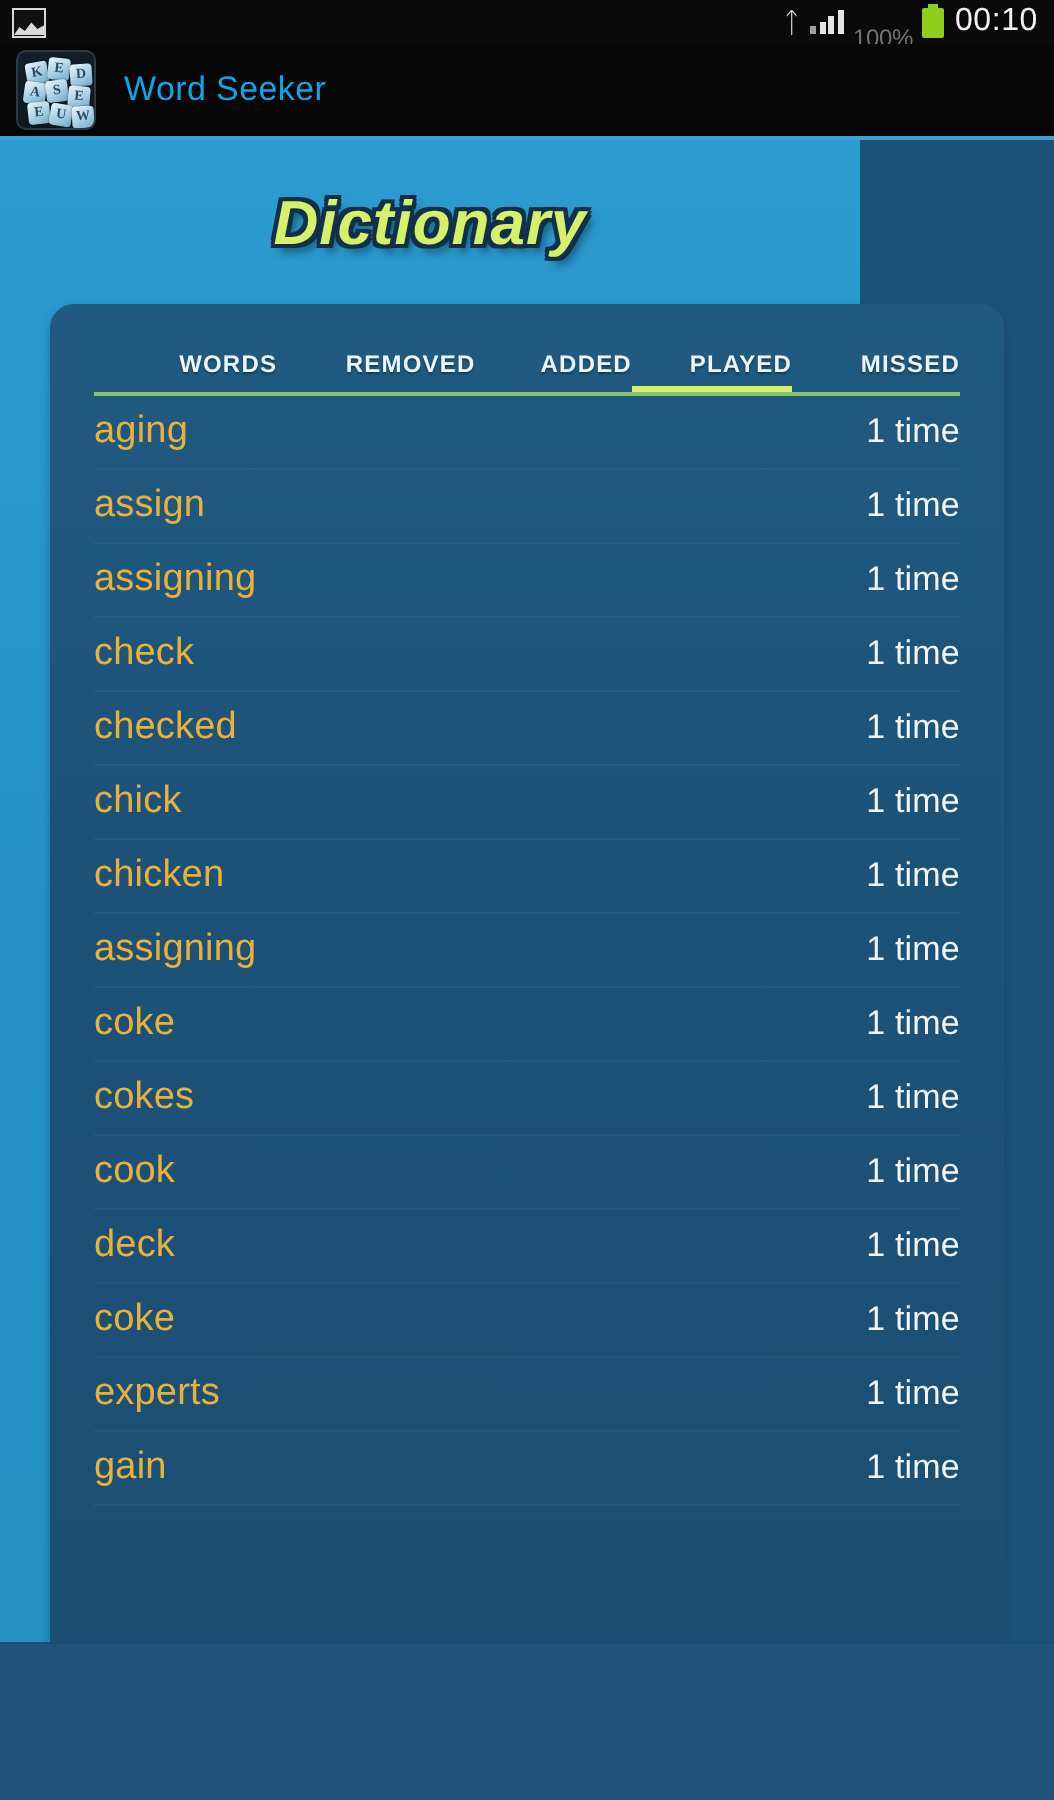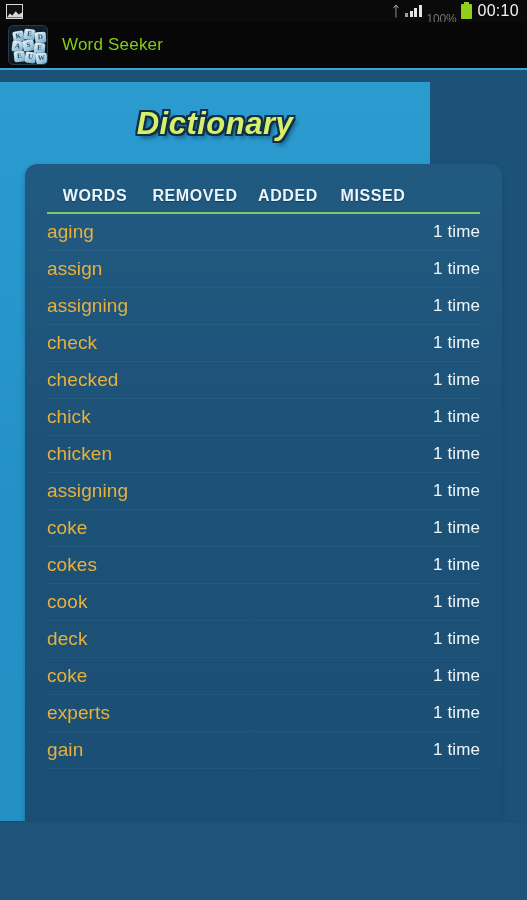--- a/index.html
+++ b/index.html
@@ -62,25 +62,25 @@
     border:1px solid #2a3a47;
     position:relative; overflow:hidden; flex:none;
   }
   .app-icon span {
     position:absolute; width:11px; height:11px; border-radius:2px;
     background:linear-gradient(150deg,#eaf4fa 0%,#a9cfe4 55%,#6ea8c8 100%);
     color:#2c4c63; font-size:7px; line-height:11px; text-align:center;
     font-family:"Liberation Serif", serif; font-weight:bold;
     box-shadow:0 0 1px rgba(0,0,0,.6);
   }
-  .app-title { color:#84cc16; font-size:17px; margin-left:14px; letter-spacing:0.2px; }
+  .app-title { color:#0ea5e9; font-size:17px; margin-left:14px; letter-spacing:0.2px; }
 
   
   .page {
-    position:absolute; top:82px; left:0; width:430px; height:751px;
+    position:absolute; top:70px; left:0; width:430px; height:751px;
     background:linear-gradient(180deg,#2b9bd0 0%,#2391c6 55%,#2490c4 100%);
   }
   .bottom-band {
     position:absolute; top:821px; left:0; width:527px; height:79px;
     background:#20537a;
     border-top:1px solid #1d4d72;
   }
 
   .page-title {
     margin-top:24px; text-align:center;
@@ -102,22 +102,22 @@
     overflow:hidden;
   }
 
   
   .tabs {
     display:flex; align-items:flex-end;
     padding:23px 22px 0 22px;
     position:relative;
   }
   .tab {
-    color:#eaf6fb; font-size:16px; font-weight:bold; letter-spacing:0.6px;
-    padding:0 0 9px 0; text-align:center; position:relative;
+    color:#eaf6fb; font-size:12px; font-weight:bold; letter-spacing:0.6px;
+    padding:0 0 9px 0; text-align:right; position:relative;
     text-shadow:0 1px 1px rgba(0,0,0,.35);
   }
   .tab.t-words   { width:96px; }
   .tab.t-added   { width:82px; }
   .tab.t-removed { width:104px; }
   .tab.t-played  { width:84px; }
   .tab.t-missed  { width:88px; }
   .tab.selected::after {
     content:""; position:absolute; left:0; right:0; bottom:0;
     height:5px; background:#d6f06a;
@@ -181,20 +181,21 @@
 
   <div class="page">
     <div class="page-title">Dictionary</div>
 
     <div class="card">
 
       <div class="tabs">
         <div class="tab t-words">WORDS</div>
         <div class="tab t-removed">REMOVED</div>
         <div class="tab t-added">ADDED</div>
+        <div class="tab t-played selected">PLAYED</div>
         <div class="tab t-missed">MISSED</div>
         <div class="tab-rule"></div>
       </div>
 
       <div class="list">
         <div class="row">
           <div class="word">aging</div>
           <div class="count">1 time</div>
         </div>
         <div class="row">

